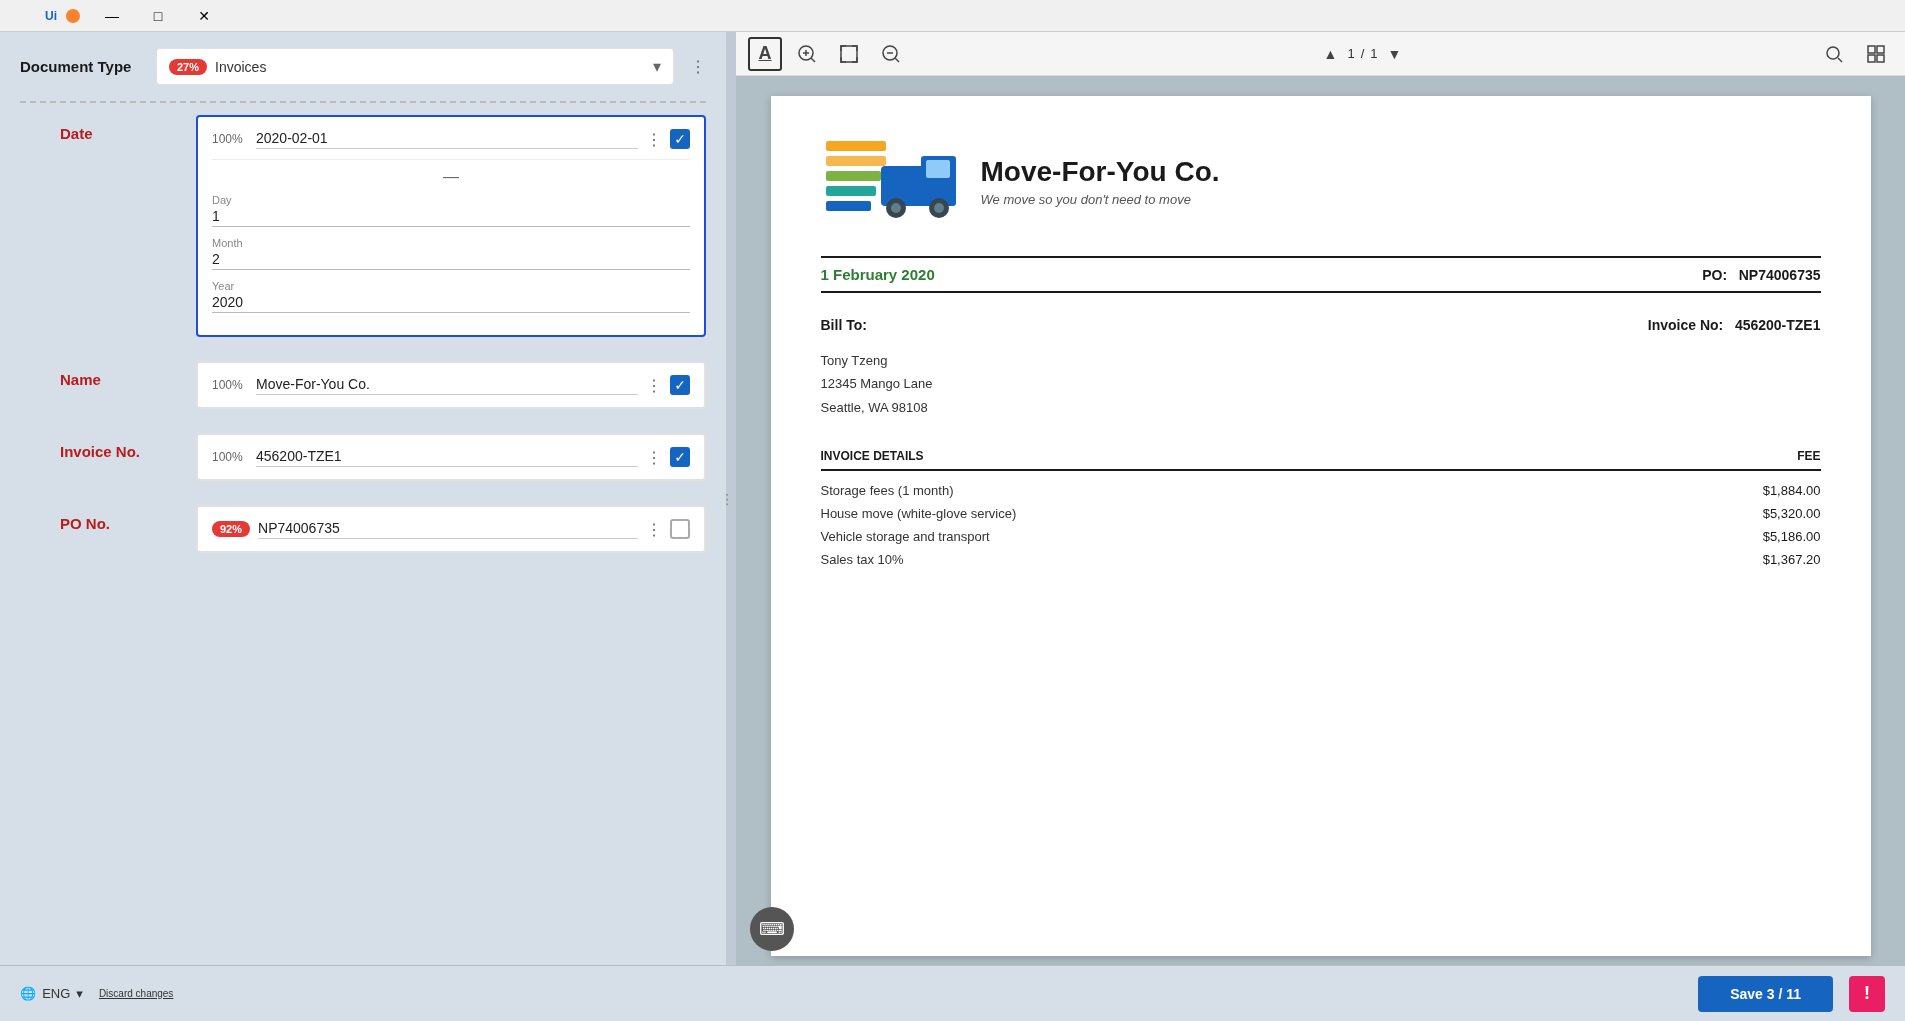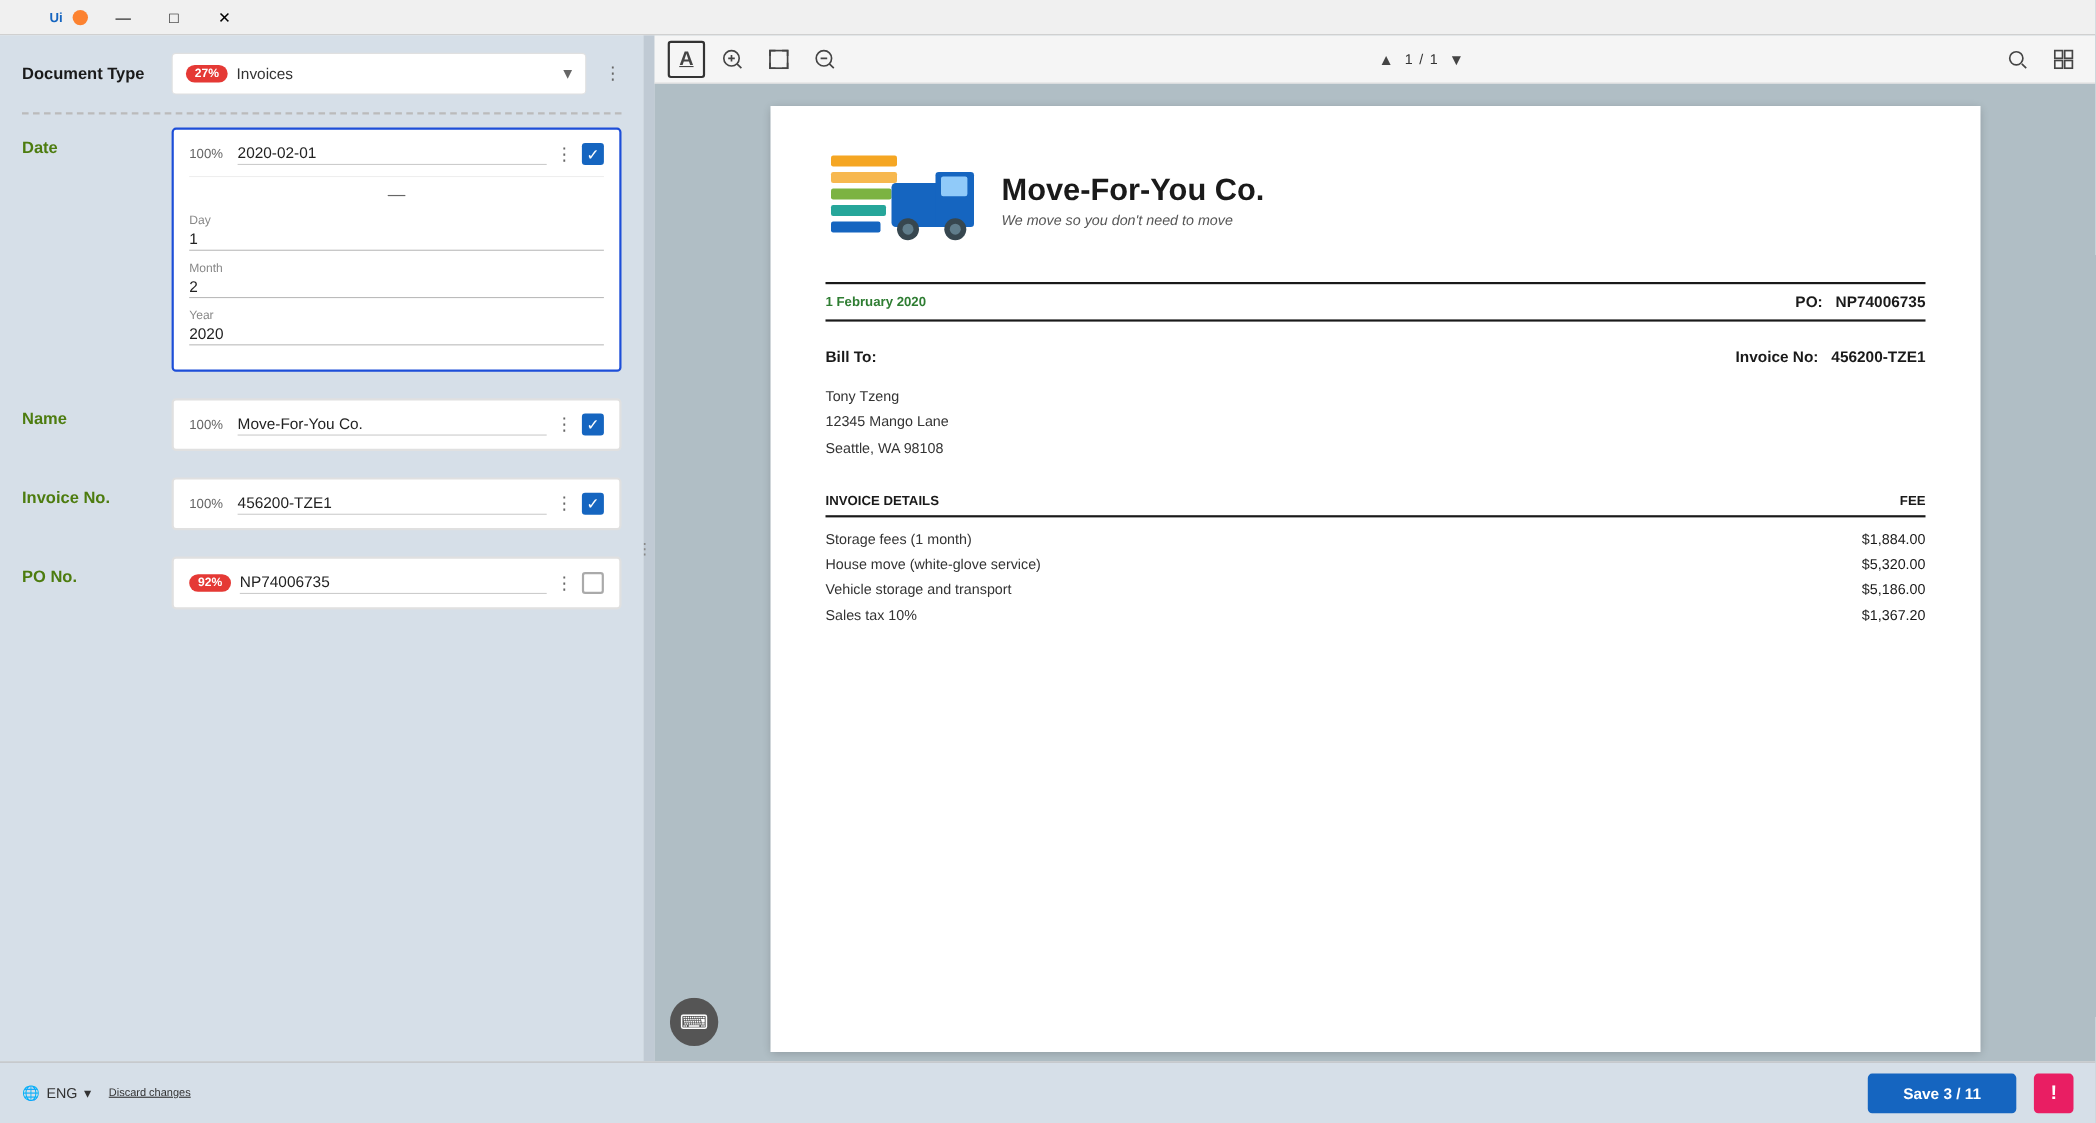--- a/index.html
+++ b/index.html
@@ -27,21 +27,21 @@
 
     
     .main-layout {
       display: flex;
       flex: 1;
       overflow: hidden;
     }
 
     
     .left-panel {
-      width: 585px;
+      width: 726px;
       background: #d6dfe8;
       display: flex;
       flex-direction: column;
       flex-shrink: 0;
       overflow-y: auto;
     }
 
     
     .doc-type-row {
       display: flex;
@@ -91,23 +91,24 @@
     
     .field-row {
       display: flex;
       align-items: flex-start;
       padding: 12px 20px;
       gap: 16px;
     }
     .field-label {
       font-size: 15px;
       font-weight: 600;
-      color: #4d7c0f;
+      color: #b91c1c;
       width: 120px;
       padding-top: 10px;
+      margin-left: 40px;
     }
 
     
     .field-card {
       flex: 1;
       background: white;
       border-radius: 4px;
       border: 2px solid #1d4ed8;
       padding: 12px 14px;
       position: relative;
@@ -293,21 +294,21 @@
     .invoice-date-po {
       display: flex;
       justify-content: space-between;
       align-items: center;
       border-top: 2px solid #1a1a1a;
       border-bottom: 2px solid #1a1a1a;
       padding: 8px 0;
       margin-bottom: 24px;
     }
     .invoice-date {
-      font-size: 12px;
+      font-size: 15px;
       font-weight: bold;
       color: #2e7d32;
     }
     .invoice-po {
       font-size: 14px;
       font-weight: 600;
       color: #1a1a1a;
     }
 
     .bill-invoice-row {

